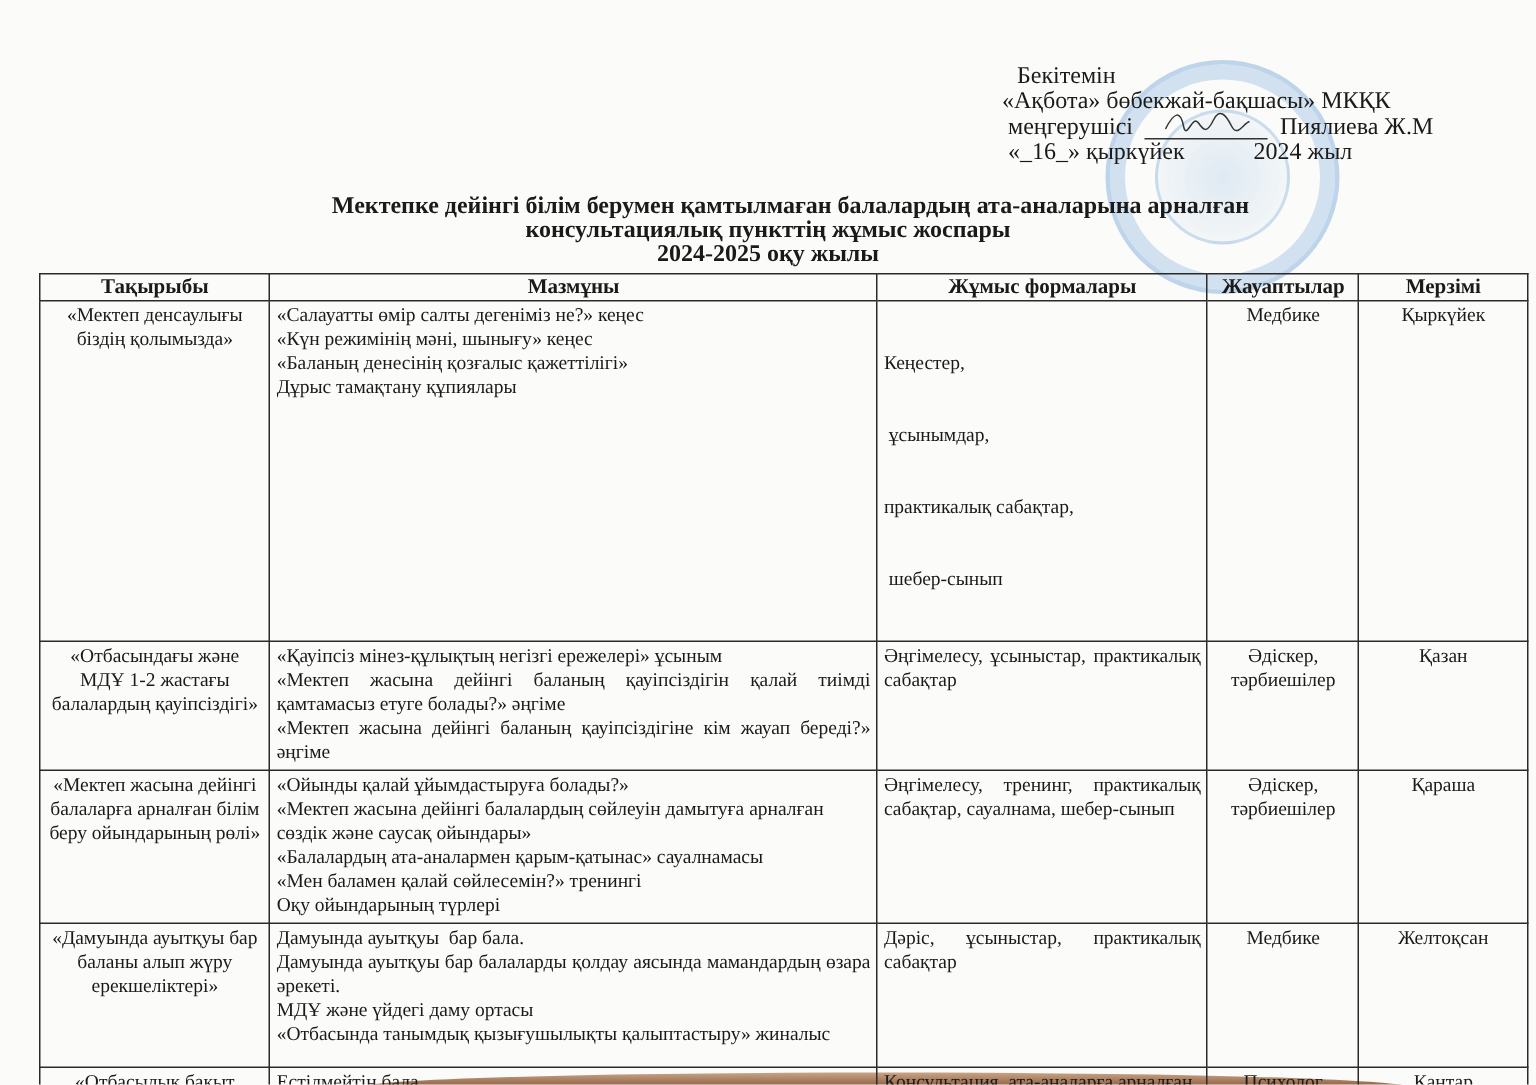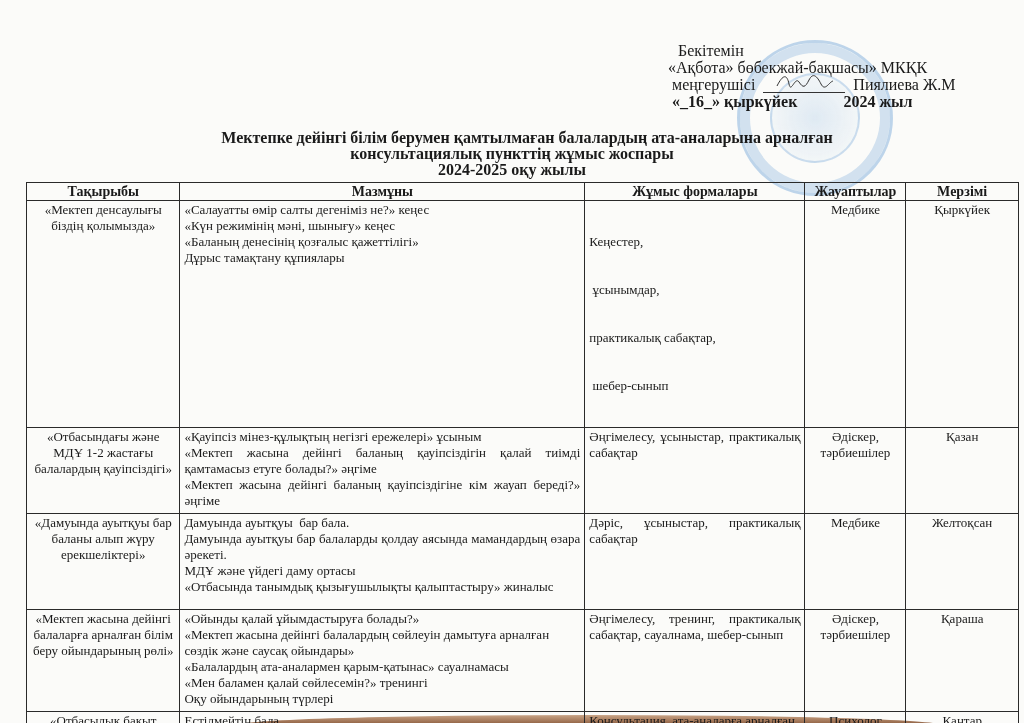--- a/index.html
+++ b/index.html
@@ -9,21 +9,21 @@
     font-family: "Liberation Serif", "DejaVu Serif", serif;
     color: #1a1a1a;
   }
   .approval {
     position: absolute; left: 668px; top: 42px; width: 300px;
     font-size: 16px; line-height: 17px; z-index: 2;
   }
   .approval div { white-space: nowrap; }
   .approval .l1 { padding-left: 10px; }
   .approval .l3 { padding-left: 4px; }
-  .approval .l4 { padding-left: 4px; font-weight: bold; }
+  .approval .l4 { padding-left: 4px; }
   .sig-line { display: inline-block; width: 82px; border-bottom: 1px solid #333; margin: 0 4px; position: relative; height: 12px; vertical-align: bottom; }
   .sig-scribble { position: absolute; left: 12px; top: -8px; width: 60px; height: 20px; }
   .stamp {
     position: absolute; left: 737px; top: 40px; width: 150px; height: 150px;
     border-radius: 50%;
     border: 3px solid rgba(90,150,210,0.45);
     box-shadow: inset 0 0 0 8px rgba(255,255,255,0.0), inset 0 0 0 10px rgba(90,150,210,0.3);
     z-index: 1; opacity: 0.85;
   }
   .stamp-inner {
@@ -123,48 +123,48 @@
         <div>«Қауіпсіз мінез-құлықтың негізгі ережелері» ұсыным</div>
         <div class="justify">«Мектеп жасына дейінгі баланың қауіпсіздігін қалай тиімді қамтамасыз етуге болады?» әңгіме</div>
         <div>«Мектеп жасына дейінгі баланың қауіпсіздігіне кім жауап береді?» әңгіме</div>
       </td>
       <td class="forms justify">
         <div>Әңгімелесу, ұсыныстар, практикалық сабақтар</div>
       </td>
       <td class="resp">Әдіскер, тәрбиешілер</td>
       <td class="term">Қазан</td>
     </tr>
-    <tr style="height:96px">
-      <td class="topic">«Дамуында ауытқуы бар баланы алып жүру ерекшеліктері»</td>
-      <td class="content">
-        <div style="white-space:pre">Дамуында ауытқуы  бар бала.</div>
-        <div class="justify">Дамуында ауытқуы бар балаларды қолдау аясында мамандардың өзара әрекеті.</div>
-        <div>МДҰ және үйдегі даму ортасы</div>
-        <div>«Отбасында танымдық қызығушылықты қалыптастыру» жиналыс</div>
-      </td>
-      <td class="forms justify">
-        <div>Дәріс, ұсыныстар, практикалық сабақтар</div>
-      </td>
-      <td class="resp">Медбике</td>
-      <td class="term">Желтоқсан</td>
-    </tr>
     <tr style="height:102px">
       <td class="topic">«Мектеп жасына дейінгі балаларға арналған білім беру ойындарының рөлі»</td>
       <td class="content">
         <div>«Ойынды қалай ұйымдастыруға болады?»</div>
         <div>«Мектеп жасына дейінгі балалардың сөйлеуін дамытуға арналған сөздік және саусақ ойындары»</div>
         <div>«Балалардың ата-аналармен қарым-қатынас» сауалнамасы</div>
         <div>«Мен баламен қалай сөйлесемін?» тренингі</div>
         <div>Оқу ойындарының түрлері</div>
       </td>
       <td class="forms justify">
         <div>Әңгімелесу, тренинг, практикалық сабақтар, сауалнама, шебер-сынып</div>
       </td>
       <td class="resp">Әдіскер, тәрбиешілер</td>
       <td class="term">Қараша</td>
+    </tr>
+    <tr style="height:96px">
+      <td class="topic">«Дамуында ауытқуы бар баланы алып жүру ерекшеліктері»</td>
+      <td class="content">
+        <div style="white-space:pre">Дамуында ауытқуы  бар бала.</div>
+        <div class="justify">Дамуында ауытқуы бар балаларды қолдау аясында мамандардың өзара әрекеті.</div>
+        <div>МДҰ және үйдегі даму ортасы</div>
+        <div>«Отбасында танымдық қызығушылықты қалыптастыру» жиналыс</div>
+      </td>
+      <td class="forms justify">
+        <div>Дәріс, ұсыныстар, практикалық сабақтар</div>
+      </td>
+      <td class="resp">Медбике</td>
+      <td class="term">Желтоқсан</td>
     </tr>
     <tr style="height:52px">
       <td class="topic">«Отбасылық бақыт әліппесі»</td>
       <td class="content">
         <div>Естілмейтін бала.</div>
 
       </td>
       <td class="forms">
         <div>Консультация, ата-аналарға арналған ұсыныстар, дөңгелек үстел</div>
       </td>

